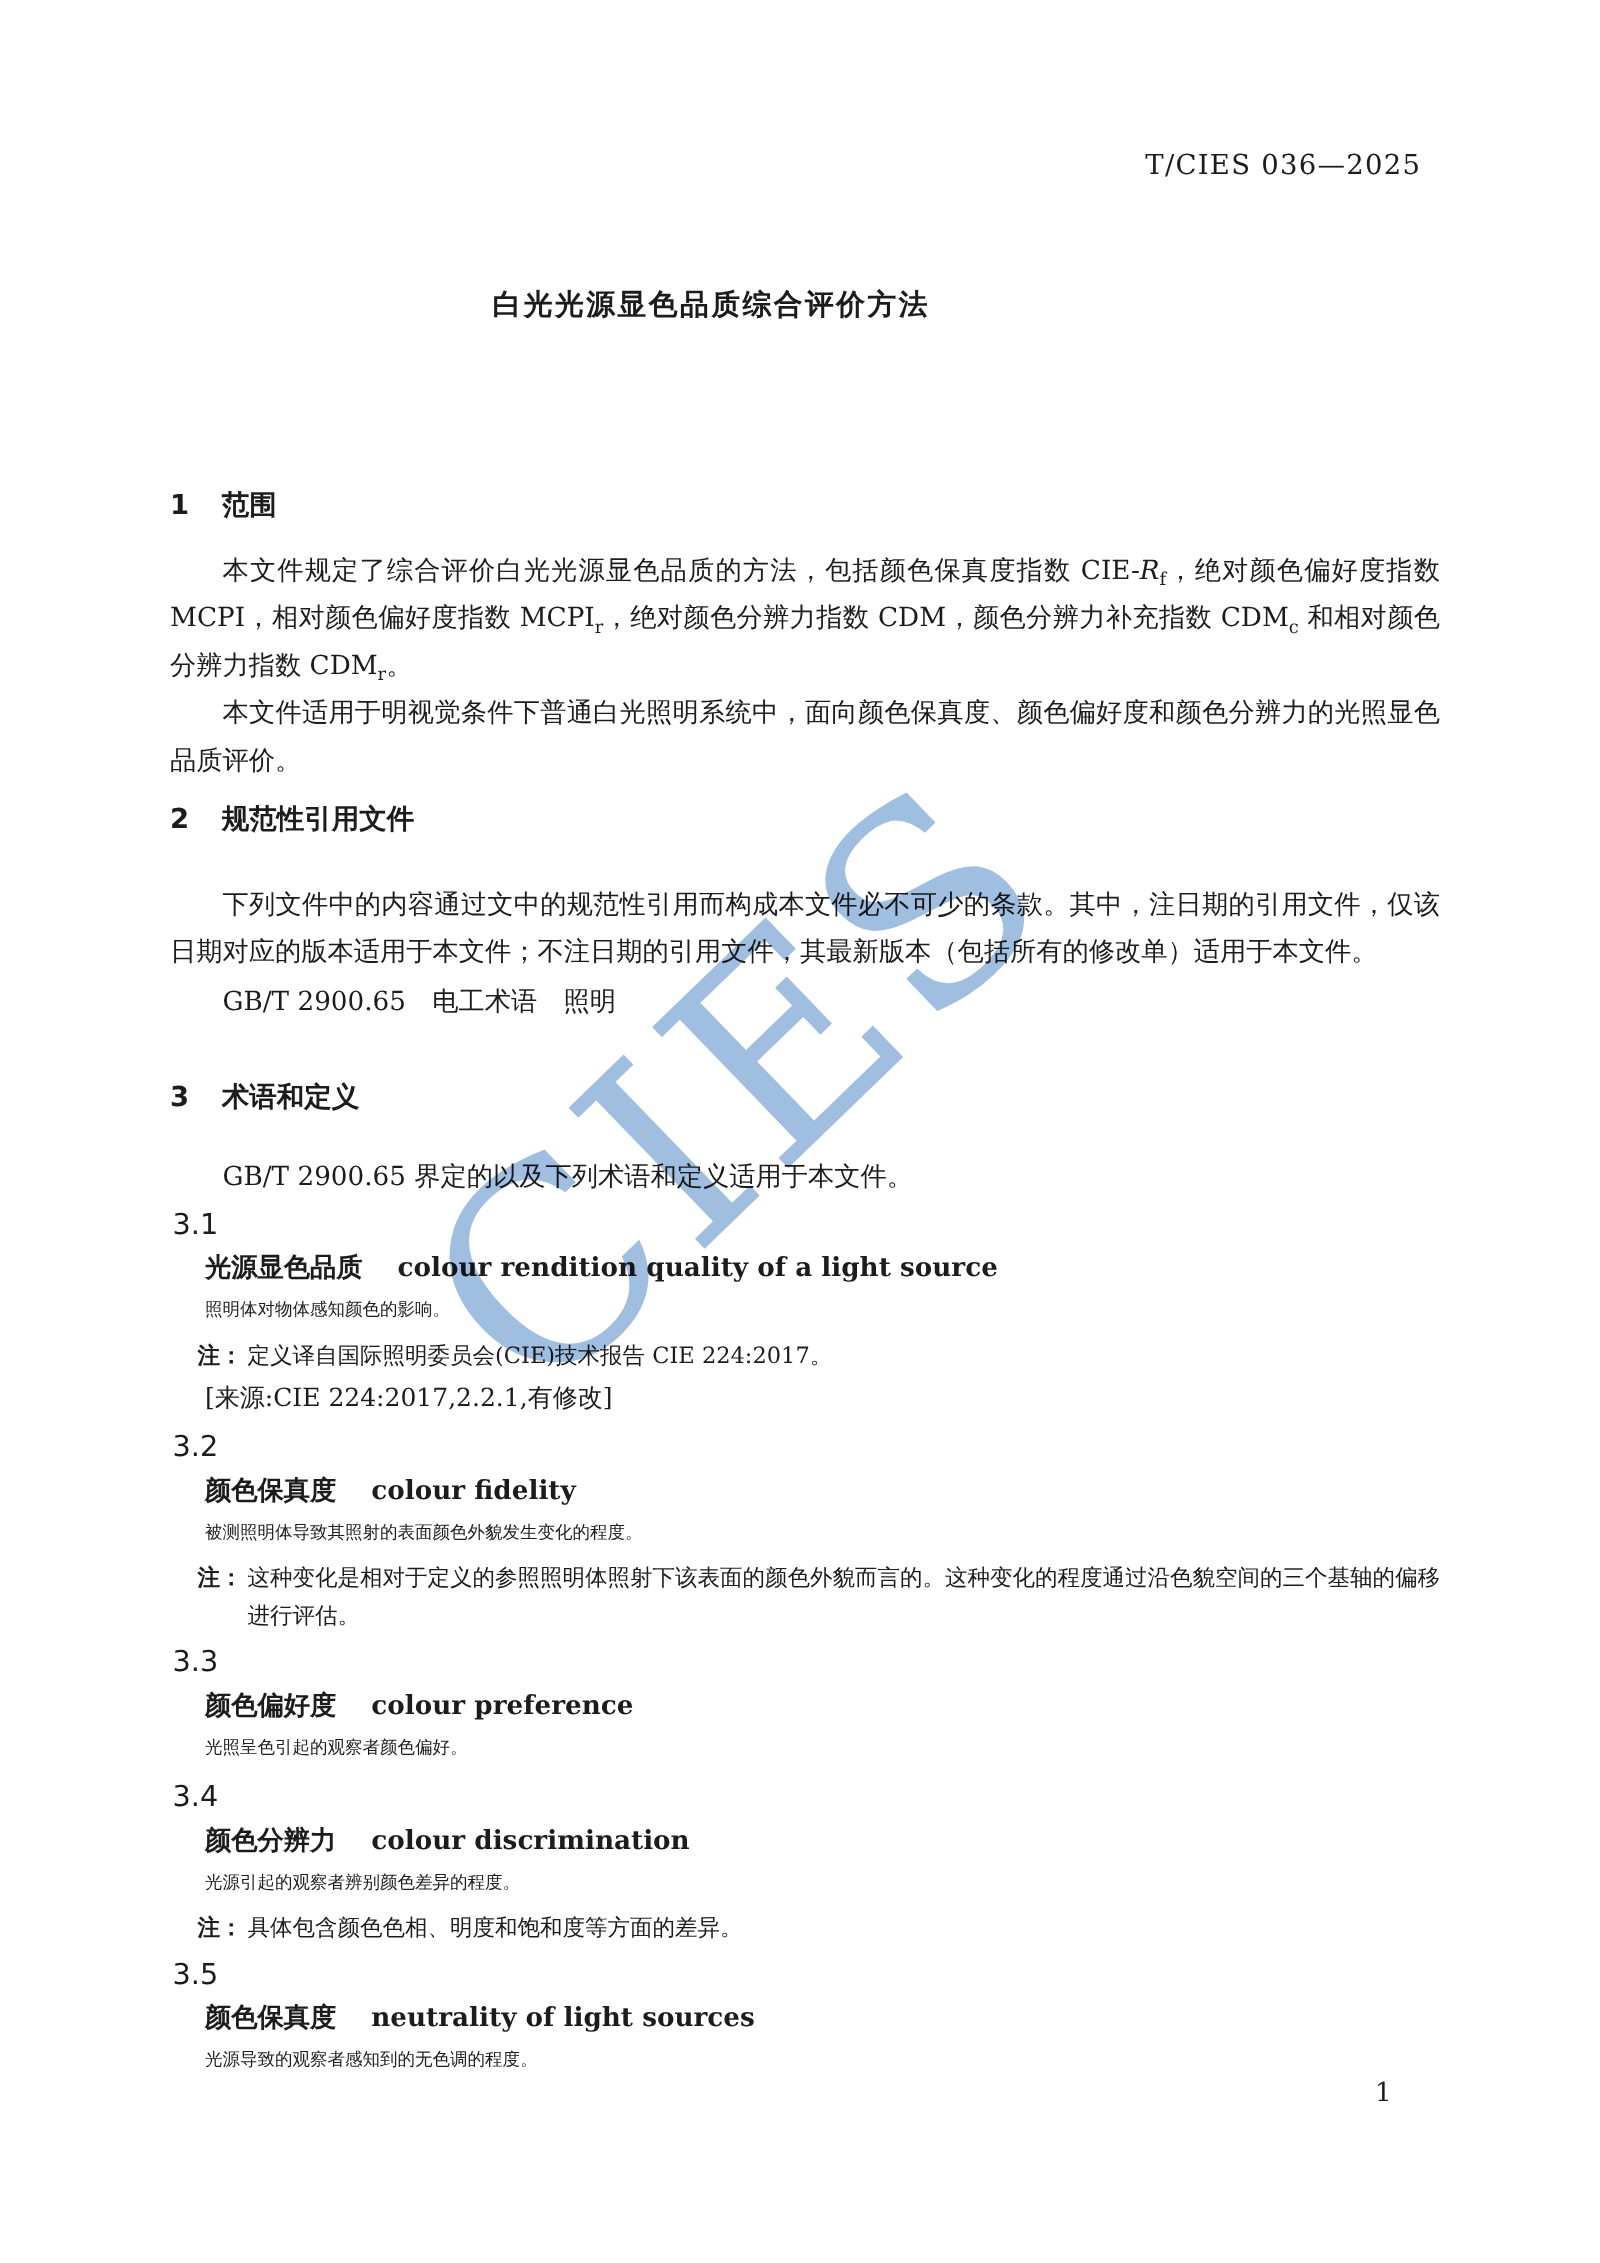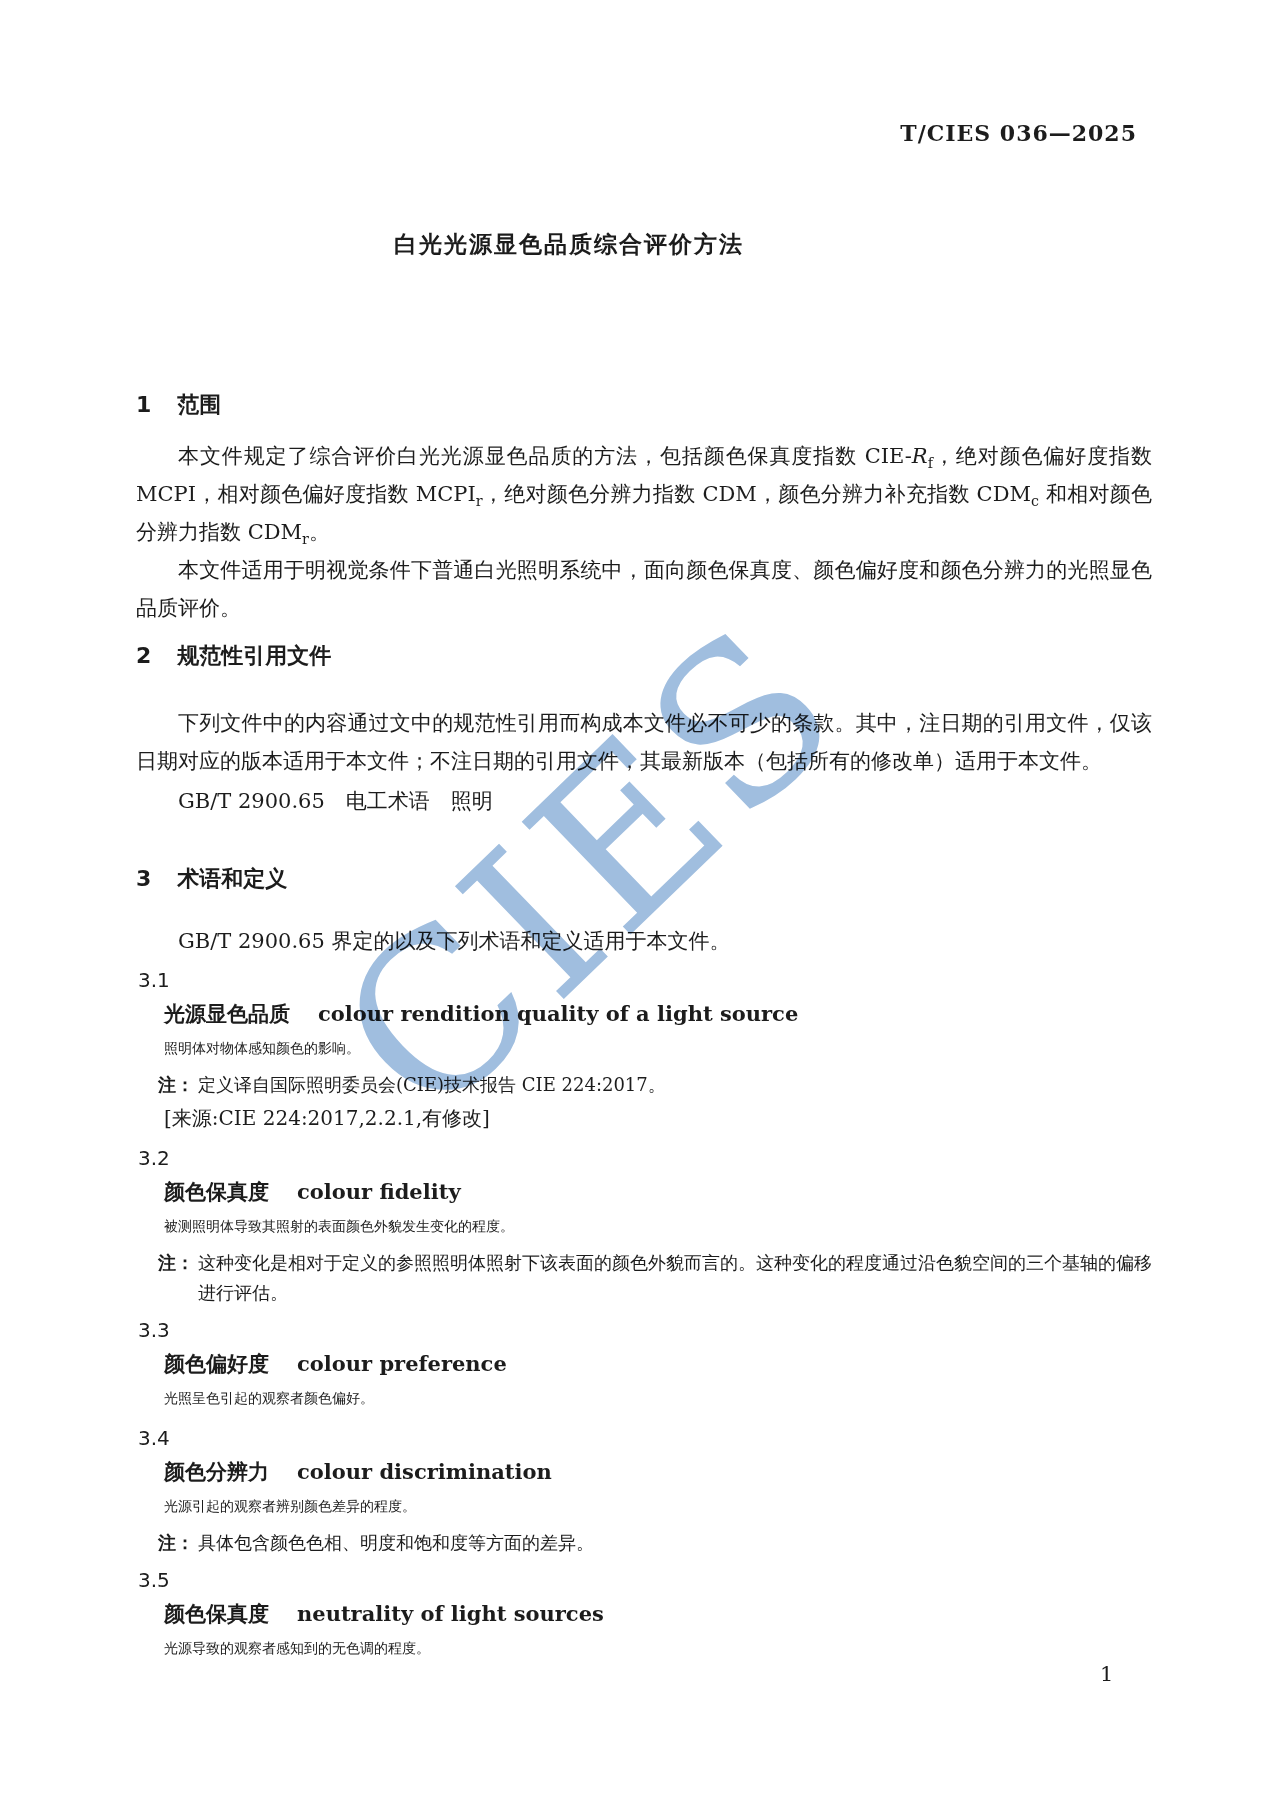--- a/index.html
+++ b/index.html
@@ -11,21 +11,21 @@
     font-family:"DejaVu Serif","Liberation Serif",serif;
     overflow:hidden;
   }
   .content{
     position:relative;z-index:2;
     padding:120px 128px 0 136px;
   }
   .doc-header{
     text-align:right;
     padding-right:15px;
-    font-size:22px;font-weight:bold;
+    font-size:22px;font-weight:normal;
     line-height:26px;
     letter-spacing:1px;
   }
   .doc-title{
     margin-top:76px;
     margin-right:150px;
     text-align:center;
     font-family:"DejaVu Sans","Liberation Sans",sans-serif;
     font-size:23px;font-weight:bold;
     line-height:44px;
@@ -50,21 +50,21 @@
   .ref-line{
     margin-top:2px;
     padding-left:42px;
     font-size:21px;line-height:38px;
   }
   .intro{margin-top:28px;}
   .term{margin:0;}
   .term-no{
     margin-top:8px;
     font-family:"DejaVu Sans","Liberation Sans",sans-serif;
-    font-size:20px;line-height:28px;
+    font-size:23px;line-height:28px;
     padding-left:2px;
   }
   .term-no.first{margin-top:6px;}
   .term-title{
     margin-top:4px;
     padding-left:28px;
     line-height:32px;
     font-size:21px;font-weight:bold;
   }
   .term-title .zh{

